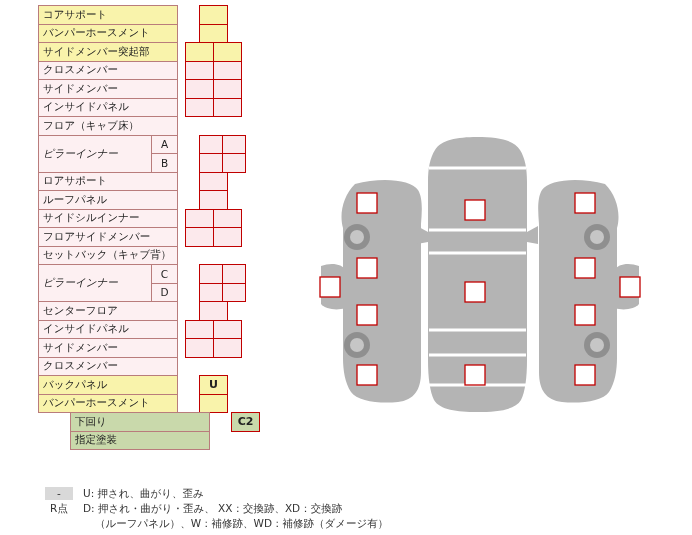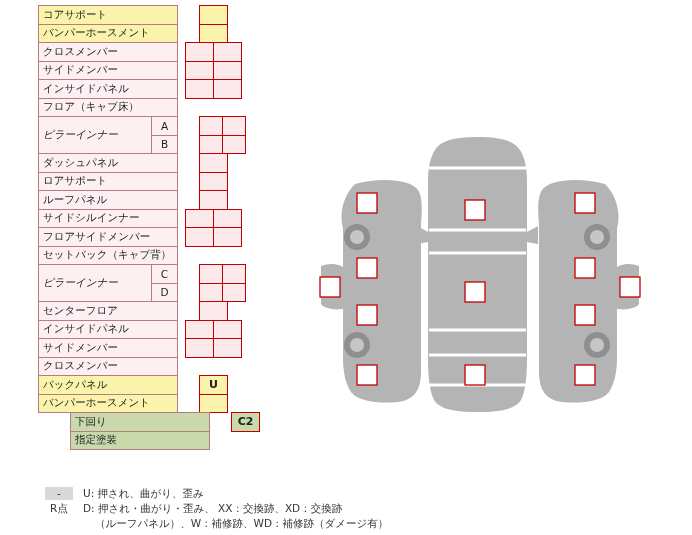--- a/index.html
+++ b/index.html
@@ -70,20 +70,27 @@
     </div>
 
 
     <div class="row">
       <div class="plabel bg-yellow">バンパーホースメント</div>
       <div class="cells single">
         <div class="cell bg-yellow"></div>
       </div>
     </div>
 
+    <div class="row">
+      <div class="plabel bg-yellow">サイドメンバー突起部</div>
+      <div class="cells wide">
+        <div class="cell bg-yellow"></div>
+        <div class="cell bg-yellow"></div>
+      </div>
+    </div>
 
     <div class="row">
       <div class="plabel bg-pink">クロスメンバー</div>
       <div class="cells wide">
         <div class="cell bg-pink-cell"></div>
         <div class="cell bg-pink-cell"></div>
       </div>
     </div>
 
     <div class="row">
@@ -115,26 +122,20 @@
       <div class="cells narrow">
         <div class="cell bg-pink-cell"></div>
         <div class="cell bg-pink-cell"></div>
       </div>
       <div class="cells narrow second">
         <div class="cell bg-pink-cell"></div>
         <div class="cell bg-pink-cell"></div>
       </div>
     </div>
 
-    <div class="row">
-      <div class="plabel bg-pink">ダッシュパネル</div>
-      <div class="cells single">
-        <div class="cell bg-pink-cell"></div>
-      </div>
-    </div>
 
     <div class="row">
       <div class="plabel bg-pink">ロアサポート</div>
       <div class="cells single">
         <div class="cell bg-pink-cell"></div>
       </div>
     </div>
 
     <div class="row">
       <div class="plabel bg-pink">ルーフパネル</div>

